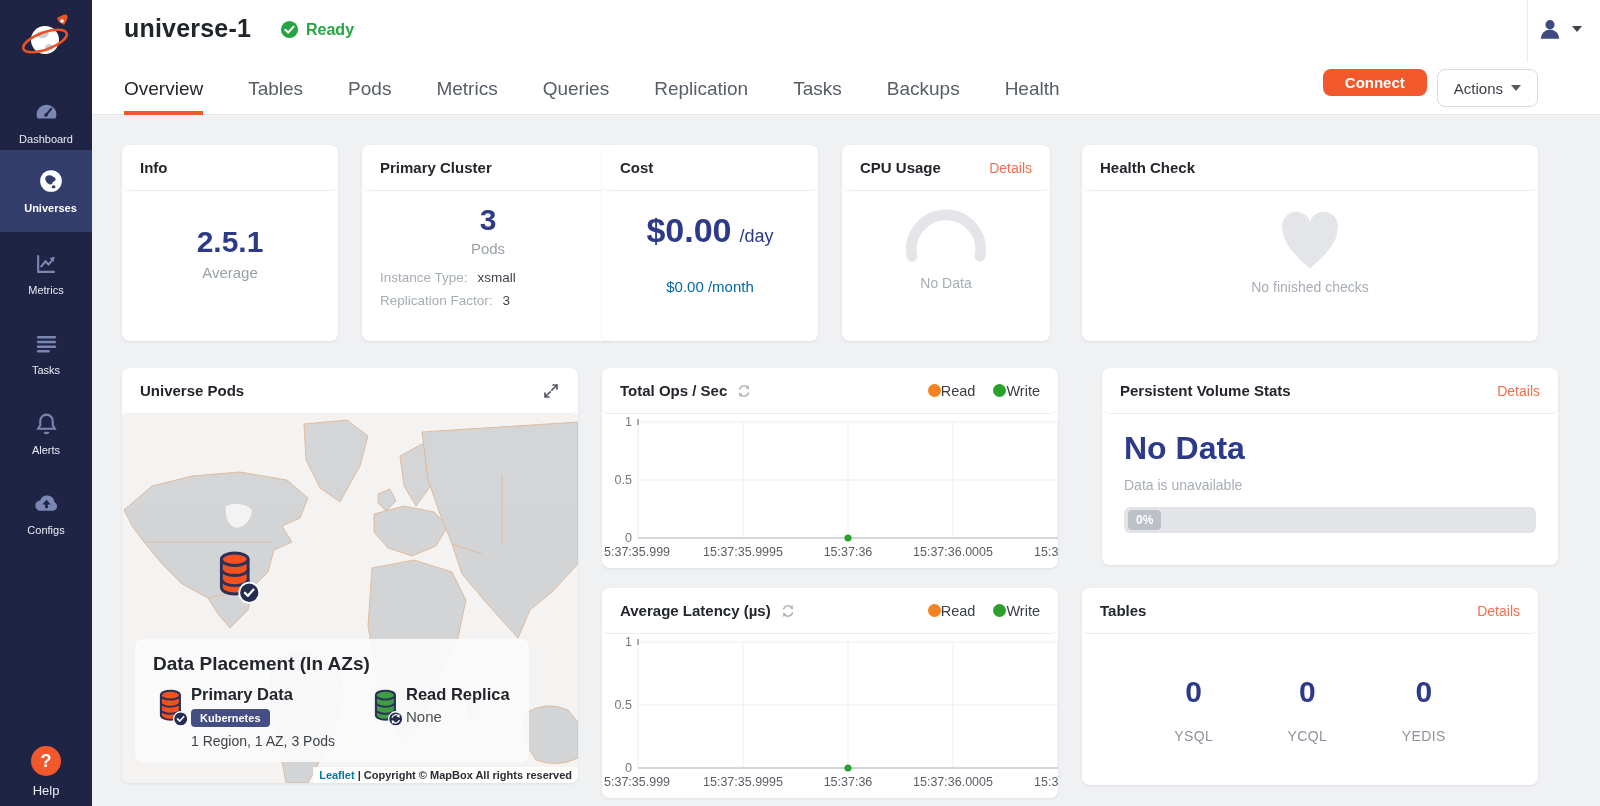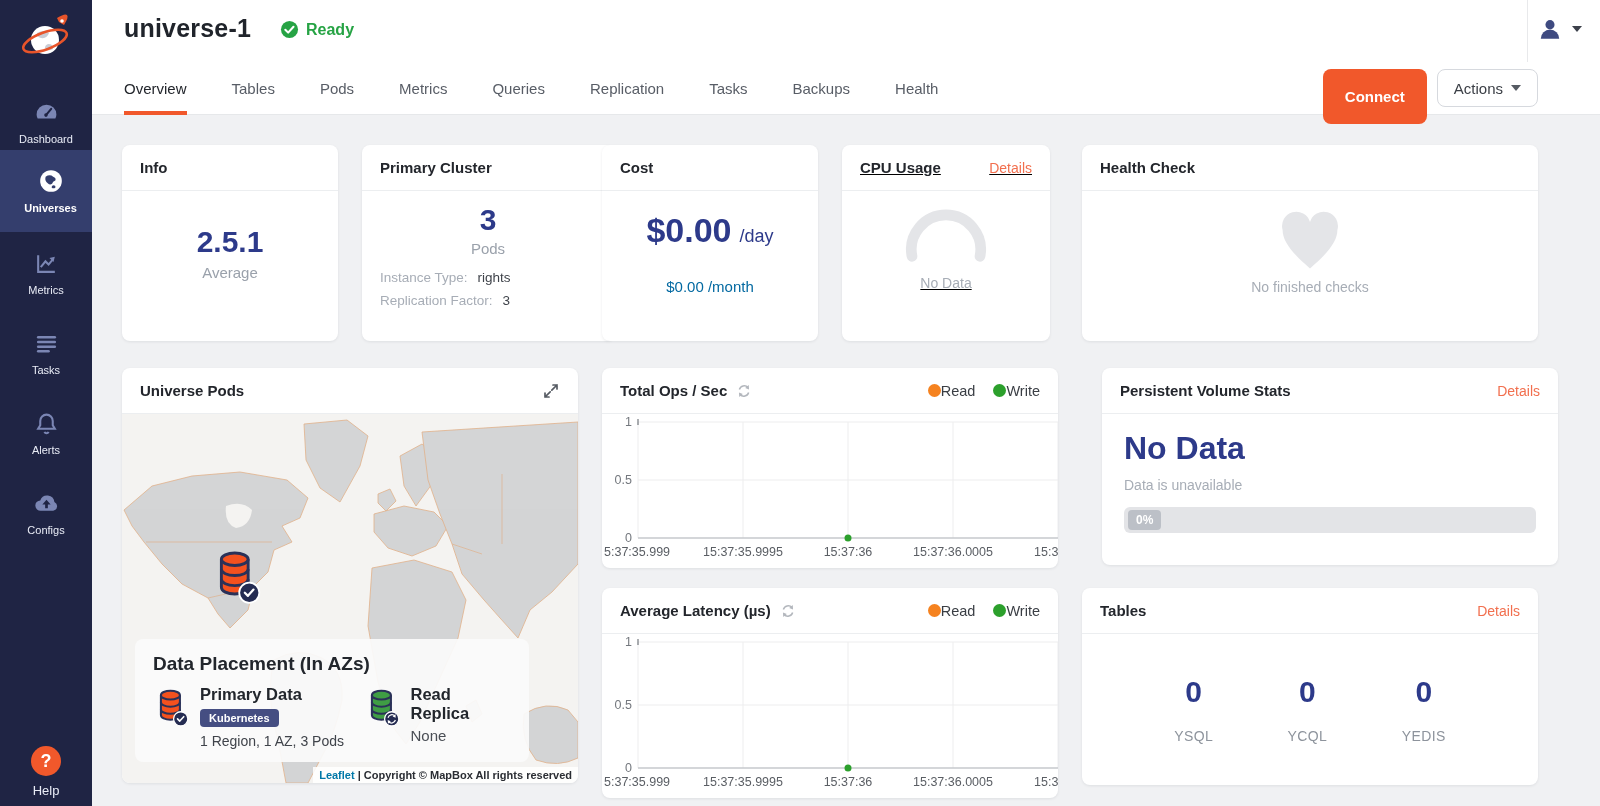--- a/index.html
+++ b/index.html
@@ -20,38 +20,38 @@
   
   .topbar { position:absolute; left:92px; top:0; width:1508px; height:62px; background:#fff; }
   .topbar-divider { position:absolute; right:72px; top:0; height:62px; border-left:1px solid #e8e9eb; }
   .page-title { position:absolute; left:32px; top:14px; font-size:25px; font-weight:700; color:#20242b; letter-spacing:.2px; }
   .status-badge { position:absolute; left:188px; top:20px; display:flex; align-items:center; gap:7px; font-size:16px; font-weight:700; color:#26a344; }
   .user-menu { position:absolute; right:18px; top:16px; display:flex; align-items:center; gap:9px; cursor:pointer; }
   .caret { width:0; height:0; border-left:5px solid transparent; border-right:5px solid transparent; border-top:6px solid #3c414b; }
 
   .tabsbar { position:absolute; left:92px; top:62px; width:1508px; height:53px; background:#fff; border-bottom:1px solid #e6e8ea; }
   .tabs { position:absolute; left:32px; top:0; height:53px; display:flex; gap:45px; }
-  .tab { position:relative; display:flex; align-items:center; height:53px; font-size:15px; color:#585d66; cursor:pointer; }
+  .tab { position:relative; display:flex; align-items:center; height:53px; font-size:19px; color:#585d66; cursor:pointer; }
   .tab.active { color:#23262c; font-weight:500; }
   .tab.active::after { content:""; position:absolute; left:0; right:0; bottom:0; height:4px; background:#f1582b; }
   .hdr-buttons { position:absolute; right:62px; top:7px; display:flex; gap:10px; }
-  .btn-connect { height:55px; padding:0 22px; border:none; border-radius:8px; background:#f1582b; color:#fff; font-size:15px; font-weight:600; font-family:inherit; cursor:pointer; }
+  .btn-connect { height:27px; padding:0 22px; border:none; border-radius:8px; background:#f1582b; color:#fff; font-size:15px; font-weight:600; font-family:inherit; cursor:pointer; }
   .btn-actions { height:38px; padding:0 16px; border:1px solid #d6d9de; border-radius:8px; background:#fff; color:#3a3e45; font-size:15px; font-family:inherit; cursor:pointer; display:flex; align-items:center; gap:8px; }
   .btn-actions .caret { border-top-color:#565b63; }
 
   
   .card { position:absolute; background:#fff; border-radius:8px; box-shadow:0 1px 3px rgba(16,24,40,.08); }
-  .card-header { height:46px; padding:0 18px; display:flex; align-items:center; justify-content:space-between; border-bottom:1px solid #eceef0; }
+  .card-header { height:46px; padding:0 18px; display:flex; align-items:center; justify-content:space-between; border-bottom:1px solid #eceef0;border-radius:7px; }
   .card-title { font-size:15px; font-weight:700; color:#23262c; }
   .details-link { font-size:14px; color:#f26f4e; cursor:pointer; text-decoration:none; }
 
   .card-info        { left:122px;  top:145px; width:216px; height:196px; }
   .card-primary     { left:362px;  top:145px; width:252px; height:196px; }
   .card-cost        { left:602px;  top:145px; width:216px; height:196px; }
-  .card-cpu         { left:842px;  top:145px; width:208px; height:196px;text-decoration:underline; }
+  .card-cpu         { left:842px;  top:145px; width:208px; height:196px; }
   .card-health      { left:1082px; top:145px; width:456px; height:196px; }
   .card-map         { left:122px;  top:368px; width:456px; height:415px; }
   .card-ops         { left:602px;  top:368px; width:456px; height:200px; }
   .card-pv          { left:1082px; top:368px; width:456px; height:197px;margin-left:20px; }
   .card-latency     { left:602px;  top:588px; width:456px; height:210px; }
   .card-tables      { left:1082px; top:588px; width:456px; height:197px; }
 
   .center-body { display:flex; flex-direction:column; align-items:center; }
   .big-value { font-size:30px; font-weight:700; color:#2d3a8a; line-height:1.15; }
   .muted { font-size:15px; color:#9aa1ab; }
@@ -74,21 +74,21 @@
   .legend { display:flex; align-items:center; gap:18px; }
   .legend-item { display:flex; align-items:center; font-size:14.5px; color:#3a3e44; }
   .legend-dot { width:13px; height:13px; border-radius:50%; }
 
   
   .map-wrap { position:relative; width:456px; height:369px; overflow:hidden; border-radius:0 0 8px 8px; background:#f4f3f1; cursor:grab; }
   .map-marker { position:absolute; left:88px; top:133px; }
   .placement { position:absolute; left:13px; bottom:21px; width:394px; background:rgba(250,250,250,.94); border-radius:8px; padding:14px 18px 13px; }
   .placement-title { font-size:19px; font-weight:700; color:#22262c; }
   .placement-cols { display:flex; margin-top:10px; }
-  .placement-col { display:flex; gap:9px; }
+  .placement-col { display:flex; gap:0; }
   .placement-col.first { width:215px; }
   .pl-label { font-size:16.5px; font-weight:700; color:#22262c; }
   .chip { display:inline-block; margin-top:5px; background:#454e82; color:#fff; font-size:11px; font-weight:700; padding:3px 9px; border-radius:4px; }
   .pl-desc { margin-top:6px; font-size:14px; color:#3f434a; }
   .pl-none { margin-top:4px; font-size:15px; color:#4a4e55; }
   .attribution { position:absolute; right:0; bottom:0; background:rgba(255,255,255,.85); font-size:11px; font-weight:700; color:#2a2d33; padding:2px 6px; white-space:nowrap; }
   .attribution a { color:#0078a8; text-decoration:none; font-weight:700; cursor:pointer; }
   .expand-icon { cursor:pointer; display:flex; }
 
   
@@ -266,21 +266,21 @@
   <section class="card card-primary">
     <div class="card-header">
       <span class="card-title">Primary Cluster</span>
     </div>
     <div class="center-body" style="padding-top:12px">
       <span class="big-value">3</span>
       <span class="muted" style="margin-top:2px">Pods</span>
       <div class="kv-rows">
         <div class="kv-row">
           <span class="kv-key">Instance Type:</span>
-          <span class="kv-val">rights</span>
+          <span class="kv-val">xsmall</span>
         </div>
         <div class="kv-row">
           <span class="kv-key">Replication Factor:</span>
           <span class="kv-val">3</span>
         </div>
       </div>
     </div>
   </section>
 
   <section class="card card-cost">

